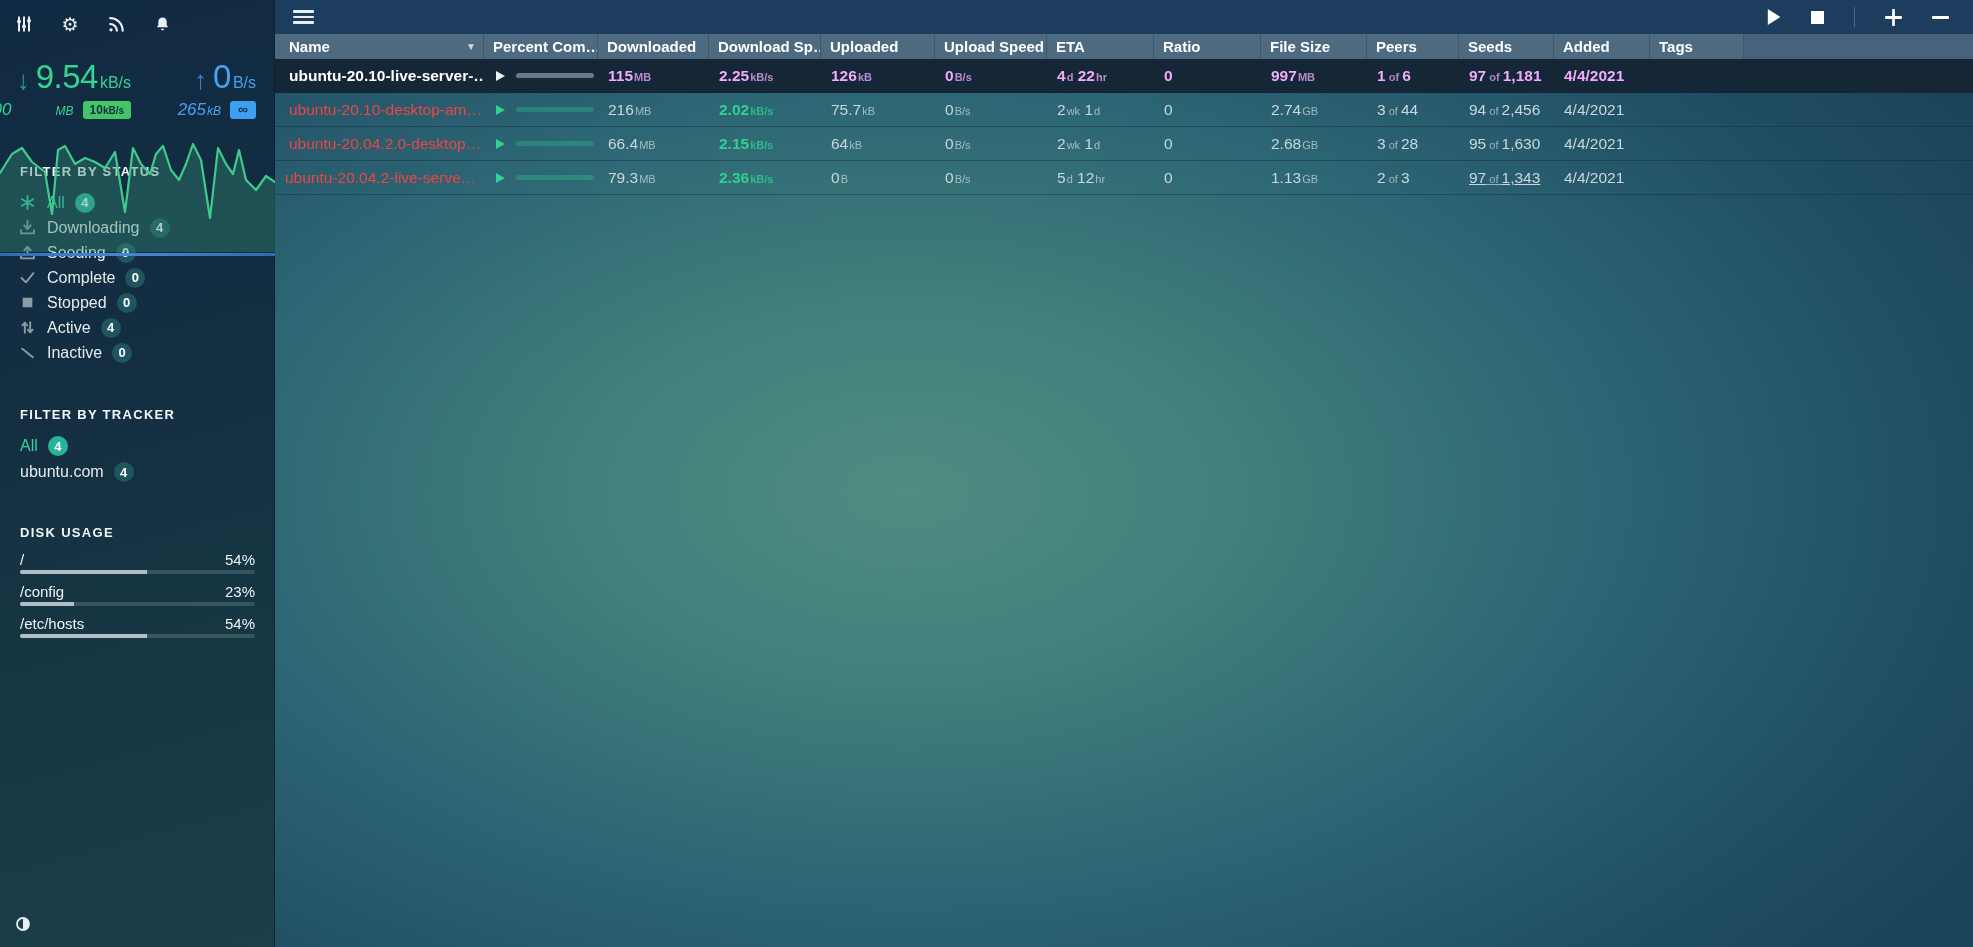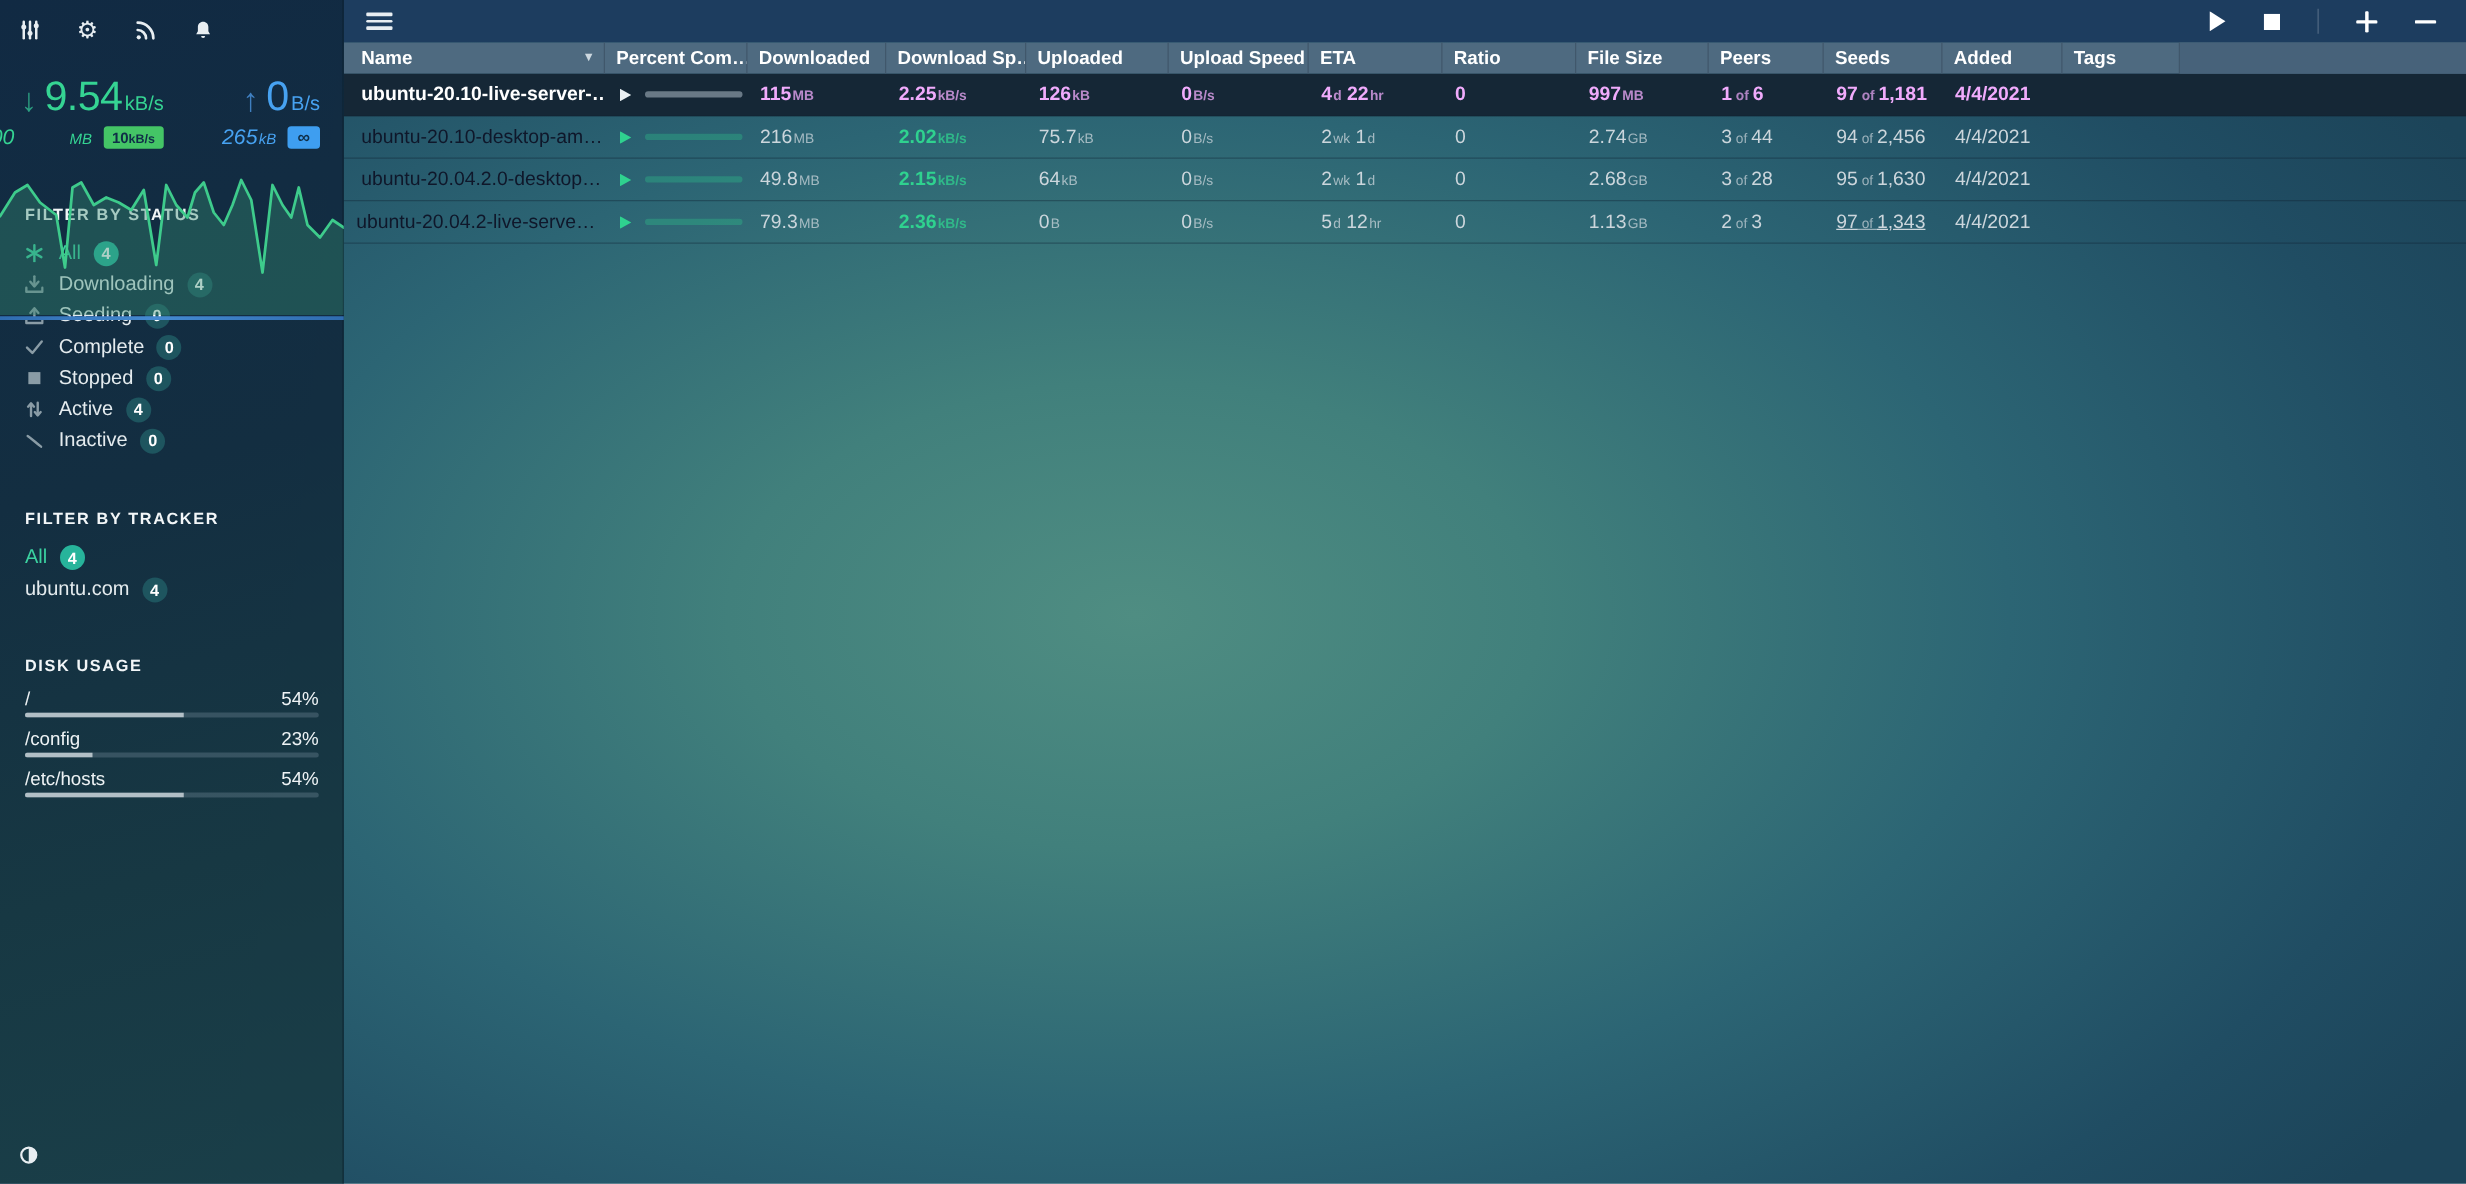--- a/index.html
+++ b/index.html
@@ -76,21 +76,21 @@
   .tb-sep{ width:1px; height:20px; background:rgba(255,255,255,.22); }
 
   .thead{ display:flex; height:25px; background:#4e6a80; }
   .th{ font-size:15px; font-weight:bold; color:#fff; line-height:25px; padding-left:9px;
     border-right:1px solid #40576b; position:relative; cursor:pointer; white-space:nowrap; overflow:hidden; }
   .th .sort{ position:absolute; right:7px; top:0; font-size:10px; color:#cdd8e0; }
   .th.filler{ background:#47627a; border-right:none; flex:1; cursor:default; }
 
   .row{ display:flex; height:34px; border-bottom:1px solid rgba(15,34,49,.38); cursor:pointer; }
   .cell{ padding-left:10px; line-height:33px; font-size:15.5px; white-space:nowrap; overflow:hidden; }
-  .row .name{ color:#0f172a; }
+  .row .name{ color:#ef4444; }
   .num{} .unit{ font-size:11px; opacity:.75; margin-left:1px; } .of{ font-size:11px; opacity:.7; }
   .row.selected{ background:#152736; }
   .row.selected .cell{ color:#f0abfc; font-weight:bold; }
   .row.selected .name{ color:#fff; }
   .green-txt{ color:#2fd28f; font-weight:bold; }
   .pct-cell{ display:flex; align-items:center; padding-left:12px; }
   .pct-cell svg{ flex:none; }
   .pbar{ width:78px; height:5px; border-radius:3px; margin-left:11px; overflow:hidden; }
   .row .pbar{ background:rgba(47,210,143,.30); } .row .pfill{ background:#2fd28f; }
   .row.selected .pbar{ background:rgba(175,190,200,.55); } .row.selected .pfill{ background:#eaf0f3; }
@@ -381,21 +381,21 @@
         <div class="cell" style="width: 94px;"></div>
       </div>
       <div class="row">
         <div class="cell name" style="width: 209px; padding-left: 14px;">ubuntu-20.04.2.0-desktop…</div>
         <div class="cell pct-cell" style="width: 114px;">
           <svg width="9" height="10" viewBox="0 0 9 10">
             <polygon points="0,0 9,5 0,10" fill="#2fd28f"></polygon>
           </svg>
     <span class="pbar"><span class="pfill" style="width:2.5%"></span></span>
         </div>
-        <div class="cell" style="width: 111px;"><span class="num">49.8</span><span class="unit">MB</span></div>
+        <div class="cell" style="width: 111px;"><span class="num">66.4</span><span class="unit">MB</span></div>
         <div class="cell green-txt" style="width: 112px;"><span class="num">2.15</span><span class="unit">kB/s</span></div>
         <div class="cell" style="width: 114px;"><span class="num">64</span><span class="unit">kB</span></div>
         <div class="cell" style="width: 112px;"><span class="num">0</span><span class="unit">B/s</span></div>
         <div class="cell" style="width: 107px;"><span class="num">2</span><span class="unit">wk</span> <span class="num">1</span><span class="unit">d</span></div>
         <div class="cell" style="width: 107px;"><span class="num">0</span></div>
         <div class="cell" style="width: 106px;"><span class="num">2.68</span><span class="unit">GB</span></div>
         <div class="cell" style="width: 92px;"><span class="num">3</span><span class="of"> of </span><span class="num">28</span></div>
         <div class="cell" style="width: 95px;"><span class="num">95</span><span class="of"> of </span><span class="num">1,630</span></div>
         <div class="cell" style="width: 96px;">4/4/2021</div>
         <div class="cell" style="width: 94px;"></div>

